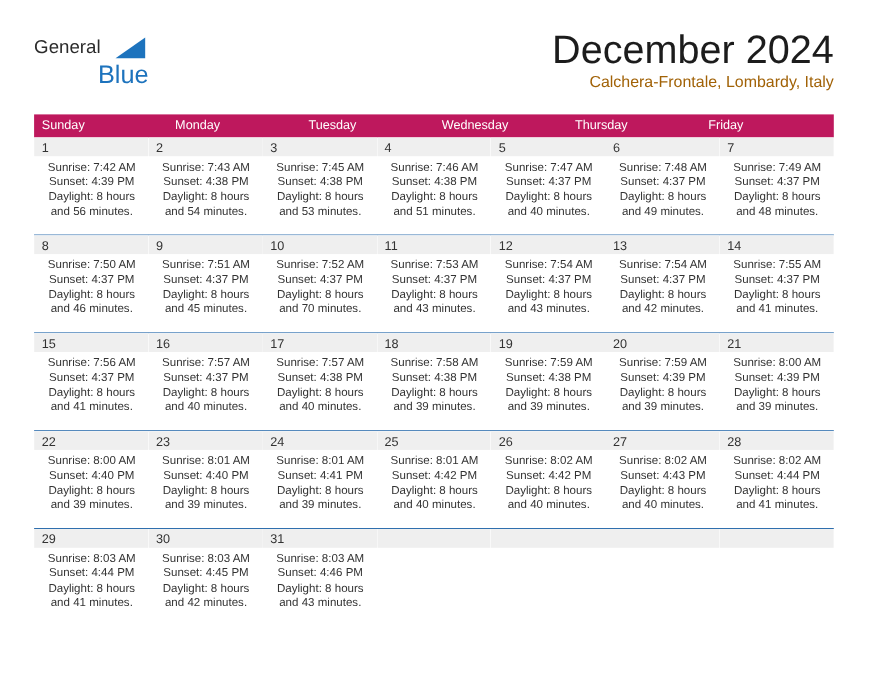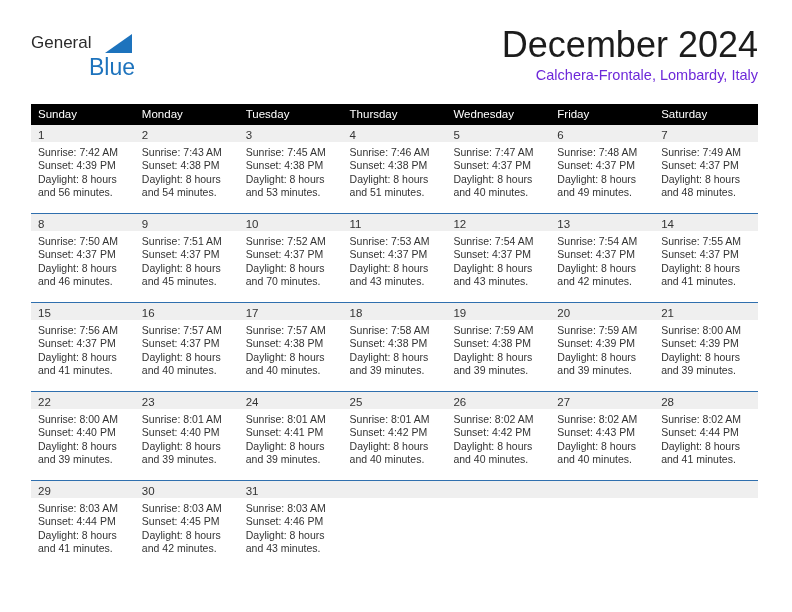--- a/index.html
+++ b/index.html
@@ -81,38 +81,38 @@
     font-size: 36px;
     font-weight: 400;
     color: #1c1c1c;
     line-height: 34px;
     white-space: nowrap;
   }
   .cal-subtitle {
     margin-top: 4px;
     font-size: 14.5px;
     font-weight: 400;
-    color: #6d28d9;
+    color: #a16207;
     line-height: 18px;
     white-space: nowrap;
   }
 
   
   .calendar {
     position: absolute;
     left: 31px;
     top: 104px;
     width: 727px;
   }
 
   .dow-row {
     display: flex;
     width: 727px;
     height: 21px;
-    background: #000000;
+    background: #be185d;
   }
   .dow-cell {
     flex: 1 1 0;
     min-width: 0;
     color: #ffffff;
     font-size: 11.5px;
     line-height: 21px;
     padding-left: 7px;
     box-sizing: border-box;
     white-space: nowrap;
@@ -147,20 +147,21 @@
   }
   .day-num {
     font-size: 11.5px;
     color: #333333;
     line-height: 17px;
     display: inline-block;
   }
 
   .day-body {
     padding: 4px 6px 0 7px;
+    text-align: center;
   }
   .day-line {
     font-size: 10.5px;
     line-height: 13.4px;
     color: #333333;
     white-space: nowrap;
     overflow: hidden;
   }
 </style>
 </head>
@@ -181,24 +182,23 @@
       <div class="cal-subtitle">Calchera-Frontale, Lombardy, Italy</div>
     </div>
 
   </div>
 
   <div class="calendar">
     <div class="dow-row" id="dow-row">
         <div class="dow-cell">Sunday</div>
         <div class="dow-cell">Monday</div>
         <div class="dow-cell">Tuesday</div>
+        <div class="dow-cell">Wednesday</div>
         <div class="dow-cell">Thursday</div>
-        <div class="dow-cell">Wednesday</div>
         <div class="dow-cell">Friday</div>
-        <div class="dow-cell">Saturday</div>
       </div>
     <div id="weeks-container">
         <div class="week-row first">
           <div class="day-cell">
             <div class="day-num-band"><span class="day-num">1</span></div>
             <div class="day-body">
               <div class="day-line">Sunrise: 7:42 AM</div>
               <div class="day-line">Sunset: 4:39 PM</div>
               <div class="day-line">Daylight: 8 hours</div>
               <div class="day-line">and 56 minutes.</div>

